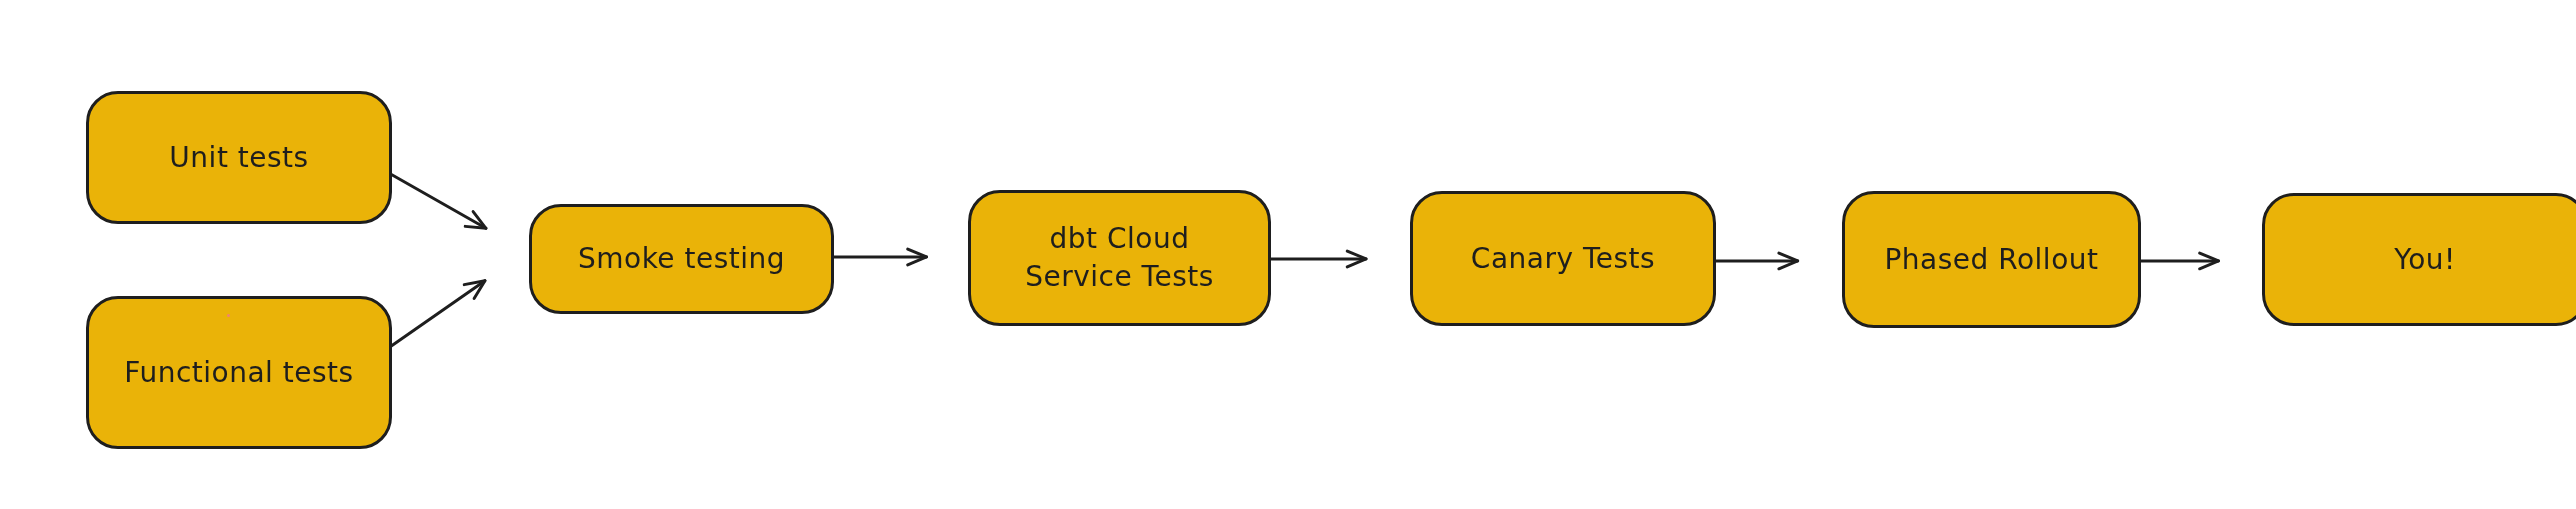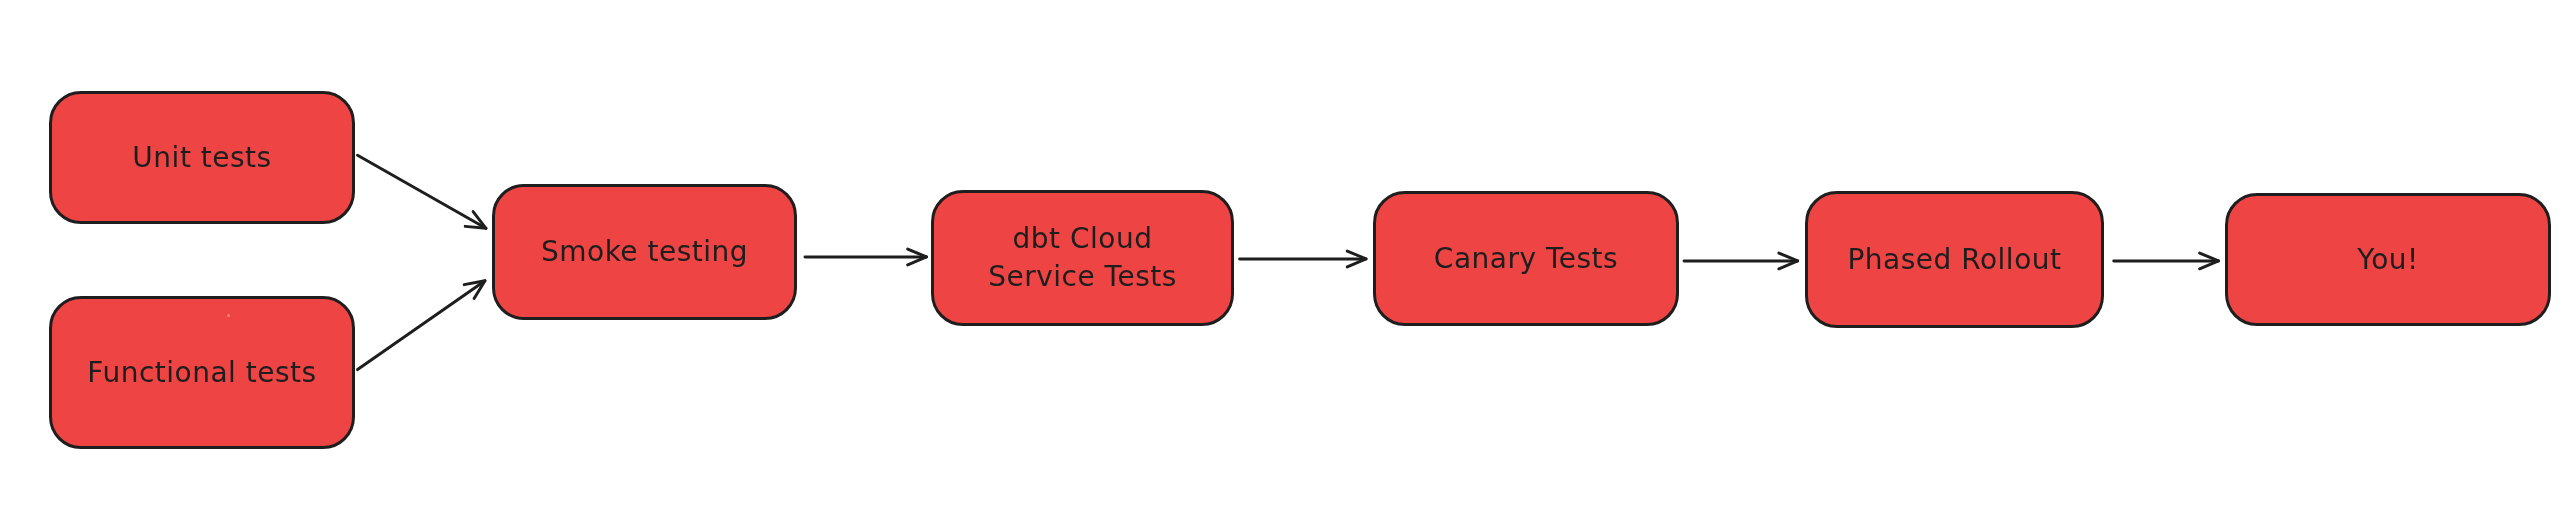--- a/index.html
+++ b/index.html
@@ -28,25 +28,26 @@
     stroke: #1e1e1e;
     stroke-width: 3;
     stroke-linecap: round;
     stroke-linejoin: round;
   }
   .node {
     position: absolute;
     box-sizing: border-box;
     border: 3.5px solid #1e1e1e;
     border-radius: 32px;
-    background: #ef4444;
+    background: #eab308;
     display: flex;
     align-items: center;
     justify-content: center;
     text-align: center;
+    margin-left: 37px;
   }
   .node .label {
     color: #1e1e1e;
     font-size: 28px;
     line-height: 1.35;
     white-space: pre-line;
     letter-spacing: 0.5px;
     padding: 0 14px;
   }
   .artifact-dot {
@@ -92,21 +93,21 @@
   </svg>
 
   <div class="node" style="left:49px;  top:91px;  width:306px; height:133px">
     <span class="label">Unit tests</span>
   </div>
 
   <div class="node" style="left:49px;  top:296px; width:306px; height:153px">
     <span class="label">Functional tests</span>
   </div>
 
-  <div class="node" style="left:492px; top:184px; width:305px; height:136px">
+  <div class="node" style="left:492px; top:204px; width:305px; height:110px">
     <span class="label">Smoke testing</span>
   </div>
 
   <div class="node" style="left:931px; top:190px; width:303px; height:136px">
     <span class="label">dbt Cloud
 Service Tests</span>
   </div>
 
   <div class="node" style="left:1805px; top:191px; width:299px; height:137px">
     <span class="label">Phased Rollout</span>

